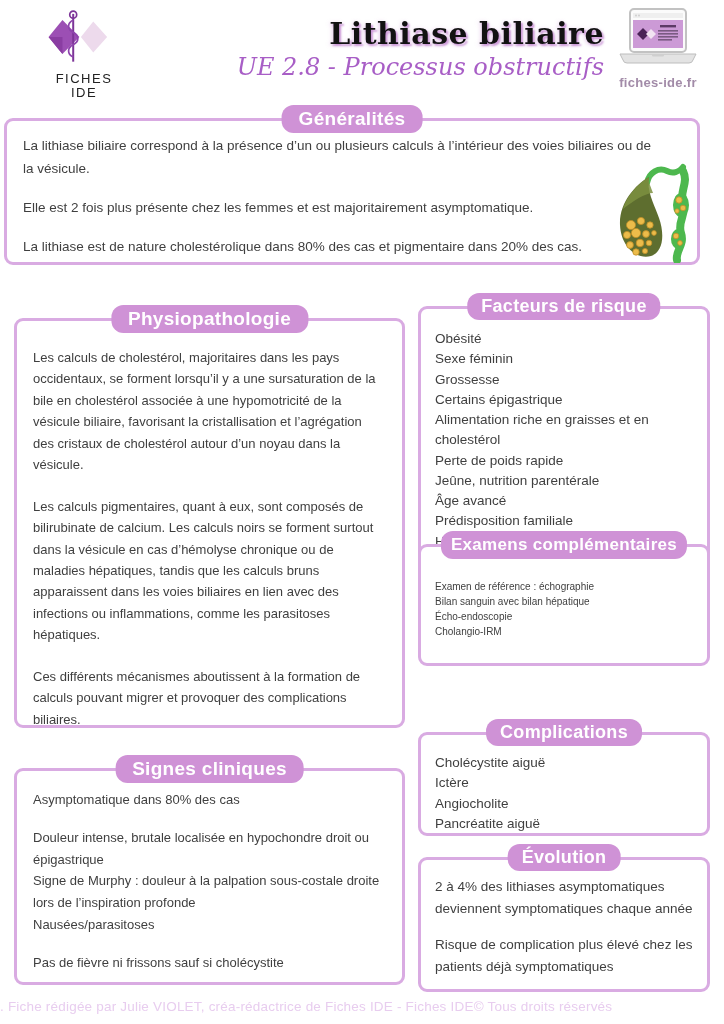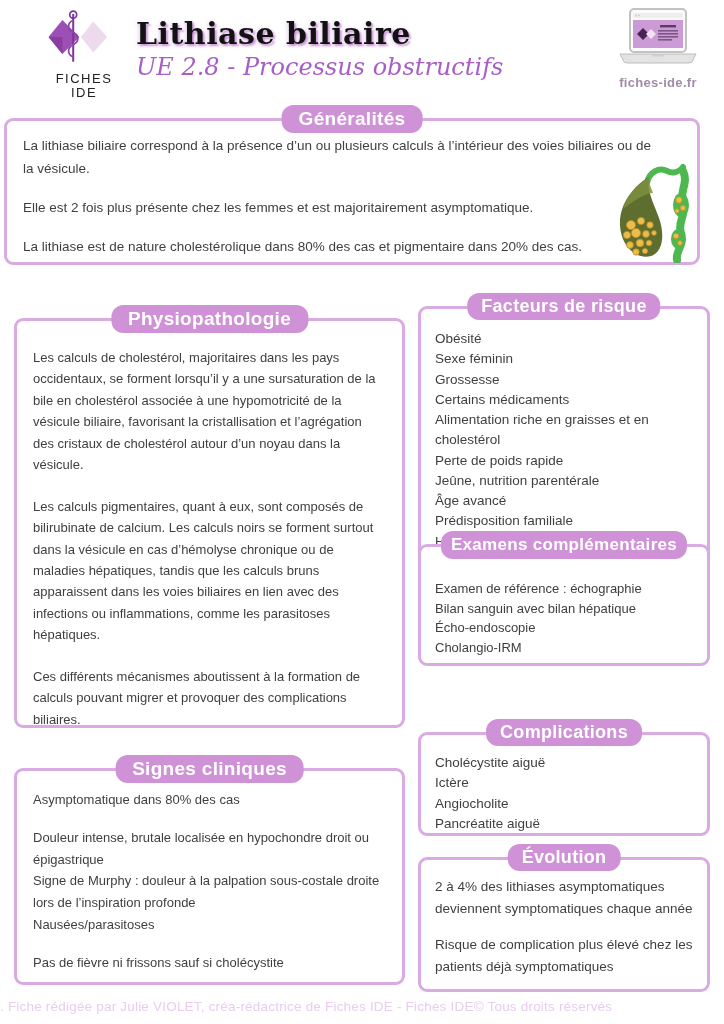--- a/index.html
+++ b/index.html
@@ -2,21 +2,21 @@
 <html lang="fr"><head>
 <meta charset="utf-8">
 <style>
   html,body{margin:0;padding:0;background:#ffffff;}
   .page{position:relative;width:724px;height:1024px;background:#ffffff;overflow:hidden;
         font-family:"Liberation Sans",sans-serif;color:#3f3f3f;}
 
   
   .logo{position:absolute;left:34px;top:8px;width:100px;text-align:center;}
   .logo .brand{font-size:13px;line-height:1.1;letter-spacing:1.5px;color:#222;font-weight:400;margin-top:2px;text-align:center;}
-  .titles{position:absolute;left:136px;right:120px;top:16px;text-align:left;}
+  .titles{position:absolute;left:136px;right:120px;top:16px;text-align:right;}
   .main-title{margin:0;font-family:"DejaVu Serif",serif;font-weight:800;font-size:30px;color:#121212;
               letter-spacing:.5px;text-shadow:2px 2px 2px rgba(182,108,198,.65),-1px 1px 4px rgba(182,108,198,.35);}
   .sub-title{margin:2px 0 0 0;font-family:"DejaVu Serif",serif;font-style:italic;font-size:24px;color:#a85ec6;}
   .laptop{position:absolute;right:14px;top:8px;width:104px;text-align:center;}
   .website{margin-top:3px;font-weight:bold;font-size:13px;color:#a28ba8;letter-spacing:.3px;}
 
   
   .box{position:absolute;background:#fff;border:3px solid #d9abe2;border-radius:9px;box-sizing:border-box;}
   .badge{position:absolute;top:-16px;left:50%;transform:translateX(-50%);
          background:#cf92d6;color:#fff;font-weight:bold;font-size:19px;
@@ -31,21 +31,21 @@
   .gallbladder{position:absolute;right:6px;top:42px;}
 
   .phys-text{padding:26px 16px 0 16px;font-size:13px;line-height:1.65;}
   .phys-text p{margin-bottom:20px;}
 
   .sig-text{padding:18px 16px 0 16px;font-size:13px;line-height:1.68;}
   .sig-text .gap{height:16px;}
 
   .list-text{padding:20px 14px 0 14px;font-size:13.5px;line-height:1.5;}
   .list-text p{margin:0;}
-  .exa-text{padding:32px 14px 0 14px;font-size:13px;line-height:1.5;}
+  .exa-text{padding:32px 14px 0 14px;font-size:10px;line-height:1.5;}
   .comp-text{padding:18px 14px 0 14px;font-size:13.5px;line-height:1.5;}
   .evo-text{padding:16px 14px 0 14px;font-size:13.5px;line-height:1.62;}
   .evo-text p{margin-bottom:14px;}
 
   
   .footer{position:absolute;left:0;right:0;top:999px;
           font-size:13.5px;color:#e8cdef;letter-spacing:.2px;}
 </style>
 </head>
 <body>
@@ -149,21 +149,21 @@
       <p>Pas de fièvre ni frissons sauf si cholécystite</p>
     </div>
   </div>
 
   <div class="box" style="left:418px;top:306px;width:292px;height:256px;">
     <div class="badge small">Facteurs de risque</div>
     <div class="list-text">
       <p>Obésité</p>
       <p>Sexe féminin</p>
       <p>Grossesse</p>
-      <p>Certains médicaments</p>
+      <p>Certains épigastrique</p>
       <p>Alimentation riche en graisses et en cholestérol</p>
       <p>Perte de poids rapide</p>
       <p>Jeûne, nutrition parentérale</p>
       <p>Âge avancé</p>
       <p>Prédisposition familiale</p>
       <p>Hémolyse chronique</p>
     </div>
   </div>
 
   <div class="box" style="left:418px;top:544px;width:292px;height:122px;">

